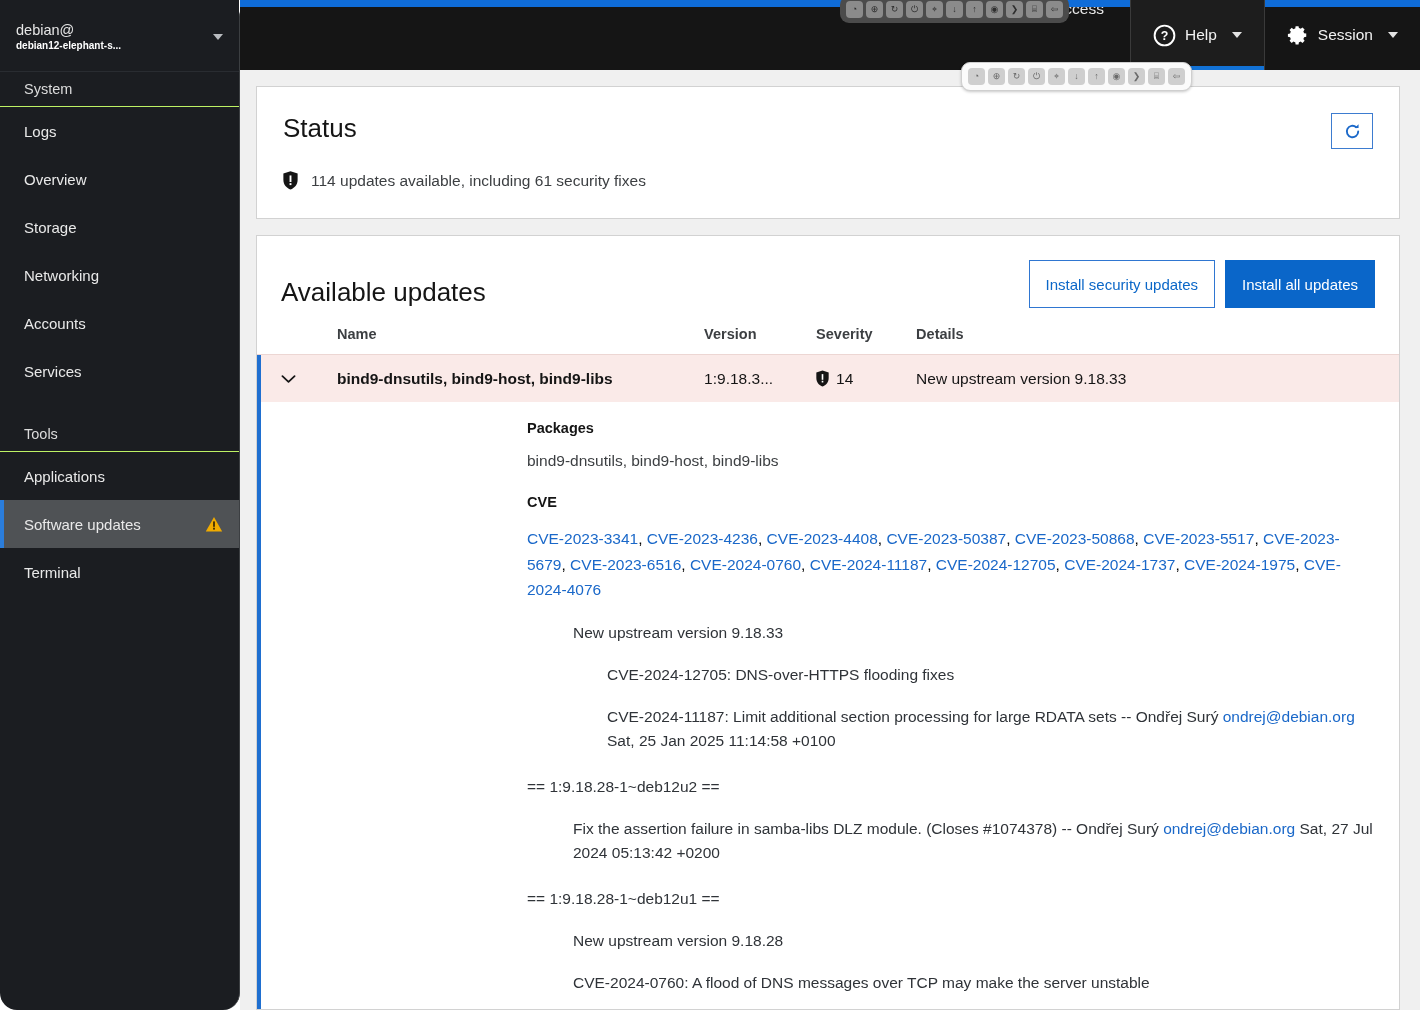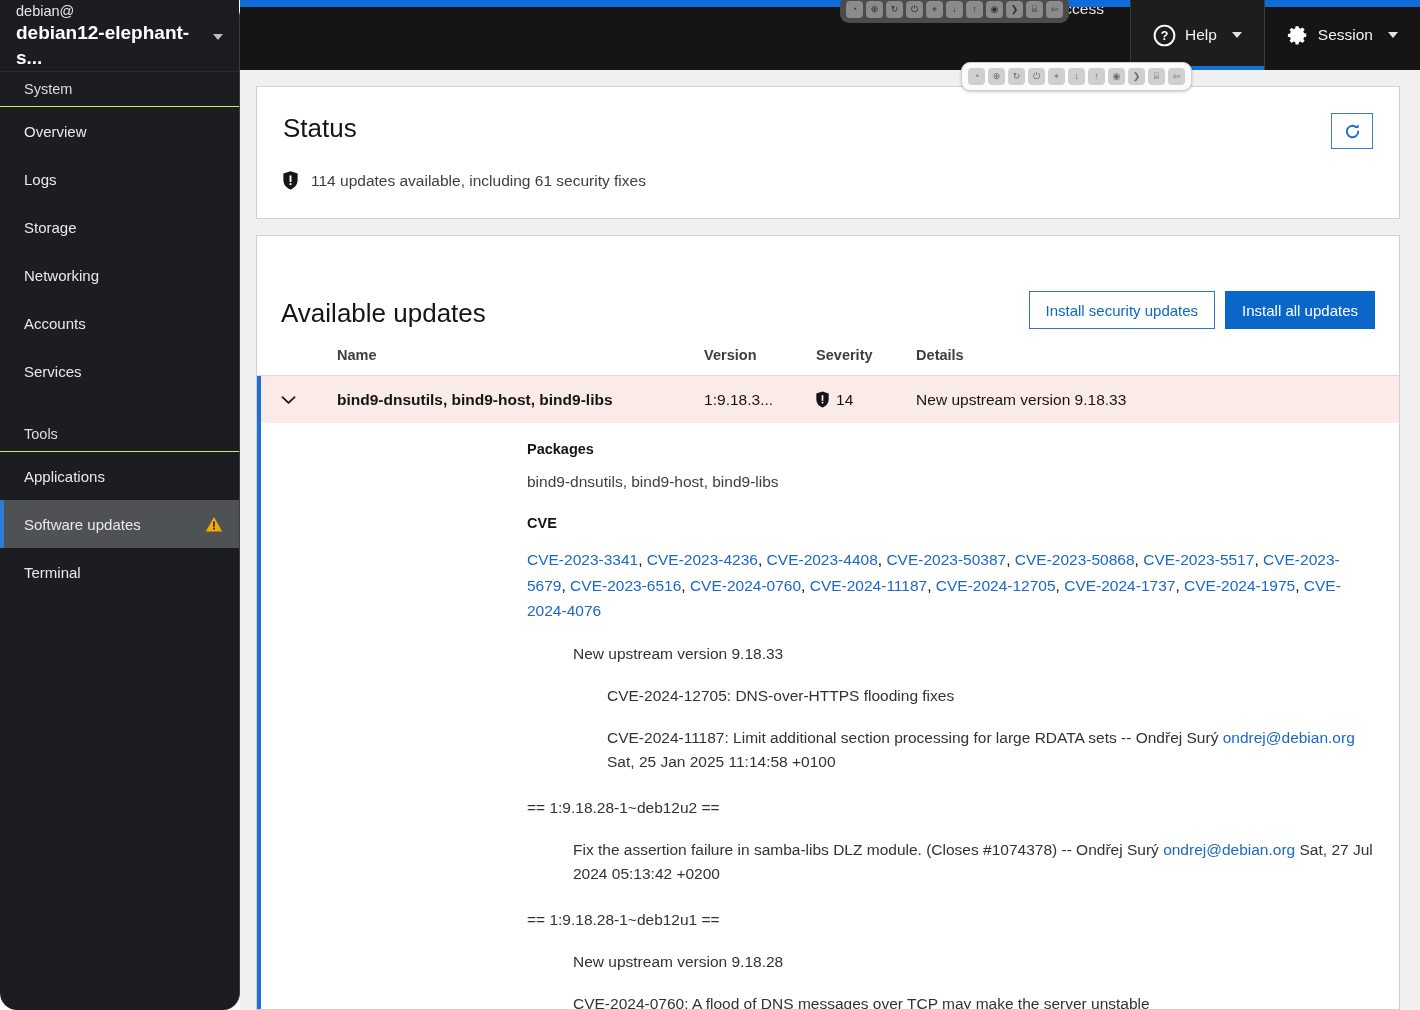--- a/index.html
+++ b/index.html
@@ -19,21 +19,21 @@
     border-radius: 17px;
   }
   .host-switcher {
     height: 72px; padding: 10px 16px 8px 16px;
     display: flex; align-items: center; justify-content: space-between;
     border-bottom: 1px solid #292c31;
     background: #1b1d21; cursor: pointer;
   }
   .host-lines { display: flex; flex-direction: column; line-height: 1.3; }
   .host-user { font-size: 14.5px; color: #e6e6e6; }
-  .host-name { font-size: 19px; font-weight: bold; color: #ffffff; }
+  .host-name { font-size: 10px; font-weight: bold; color: #ffffff; }
   .caret-down {
     width: 0; height: 0;
     border-left: 5px solid transparent; border-right: 5px solid transparent;
     border-top: 6px solid #b9bcc0; margin-left: 8px;
   }
   .search-wrap { padding: 14px 16px 10px 16px; }
   .search-box {
     display: flex; align-items: center; gap: 10px;
     height: 36px; padding: 0 10px;
     background: #1b1d21; border: 1px solid #55585c;
@@ -113,23 +113,23 @@
   }
 
   .card.updates { flex: 1; display: flex; flex-direction: column; overflow: hidden; }
   .updates-head {
     display: flex; align-items: flex-end; justify-content: space-between;
     padding: 24px 24px 18px 24px;
   }
   .updates-title { font-size: 26px; color: #151515; }
   .btn-row { display: flex; gap: 10px; }
   .btn {
-    height: 38px; padding: 12px 16px; font-size: 15px; cursor: pointer;
+    height: 48px; padding: 12px 16px; font-size: 15px; cursor: pointer;
     font-family: "Liberation Sans", sans-serif;
-    display: flex; align-items: center; margin-top: 31px;
+    display: flex; align-items: center;
   }
   .btn-secondary { background: #fff; border: 1px solid #2f76d1; color: #0b67c8; }
   .btn-primary { background: #0a66c9; border: 1px solid #0a66c9; color: #fff; }
 
   .tbl-head {
     display: flex; align-items: center; padding: 0 24px 12px 24px;
     font-size: 14.5px; color: #3c3f42; font-weight: bold;
   }
   .col-toggle { width: 56px; }
   .col-name { flex: 1; }
@@ -203,24 +203,24 @@
       <div class="host-lines">
         <span class="host-user">debian@</span>
         <span class="host-name">debian12-elephant-s...</span>
       </div>
       <span class="caret-down"></span>
     </div>
 
 
     <div class="nav-group-title">System</div>
     <div class="nav-item">
+      <span class="label">Logs</span>
+    </div>
+    <div class="nav-item">
       <span class="label">Overview</span>
-    </div>
-    <div class="nav-item">
-      <span class="label">Logs</span>
     </div>
     <div class="nav-item">
       <span class="label">Storage</span>
     </div>
     <div class="nav-item">
       <span class="label">Networking</span>
     </div>
     <div class="nav-item">
       <span class="label">Accounts</span>
     </div>

